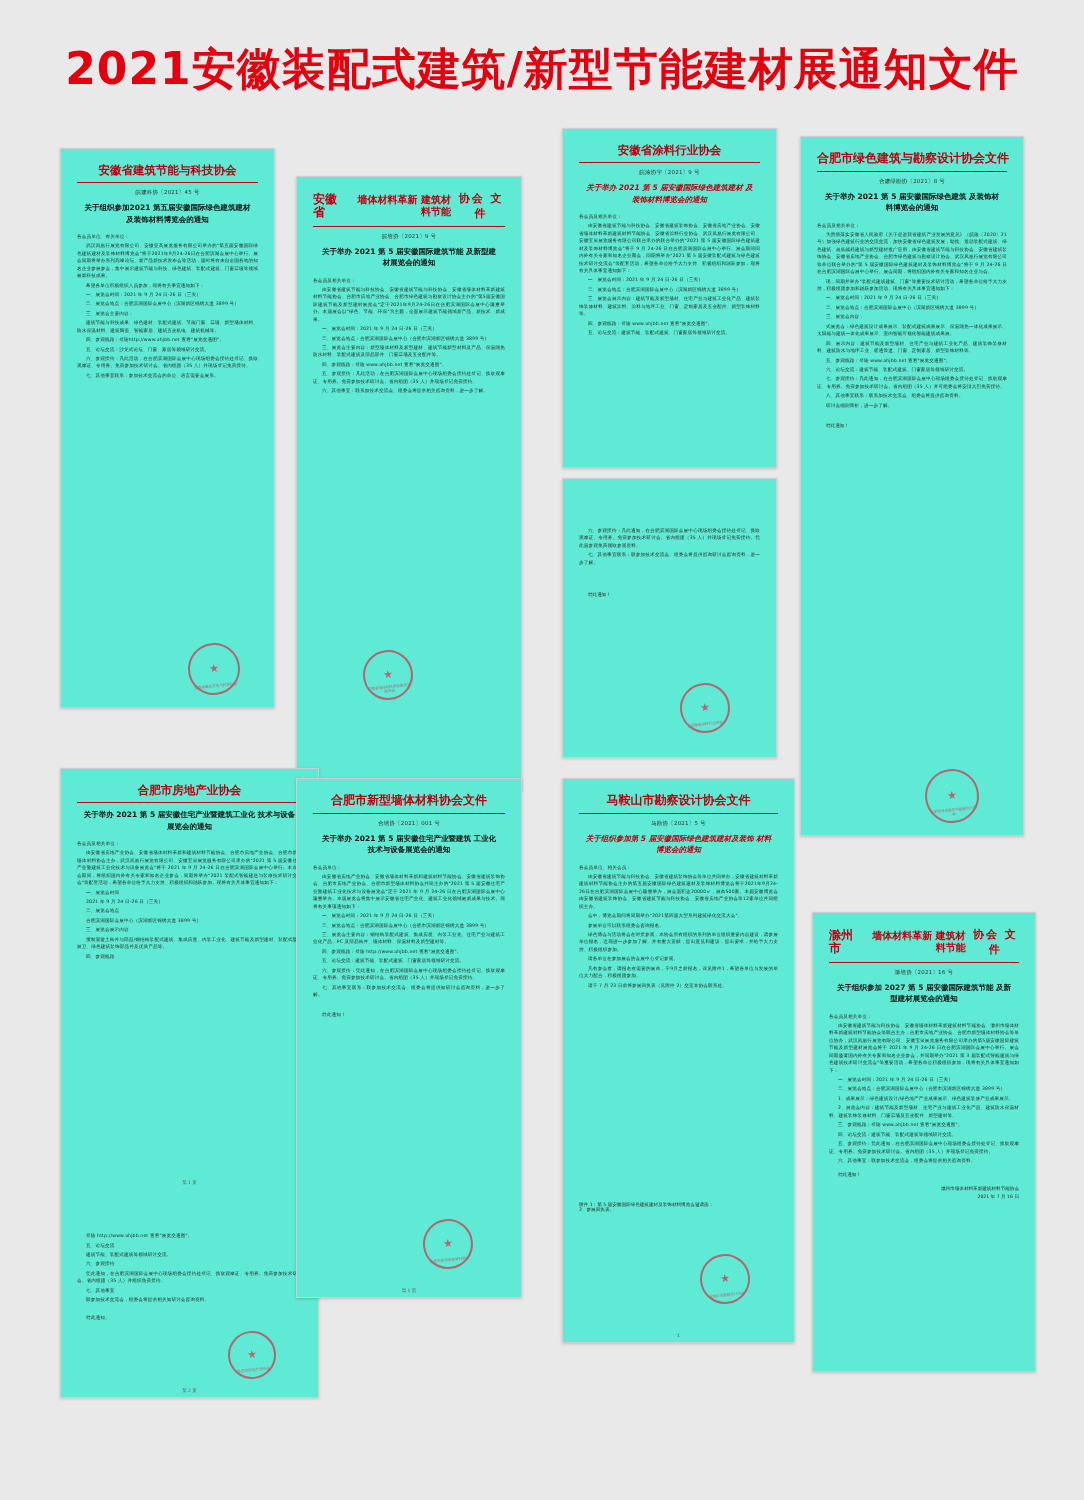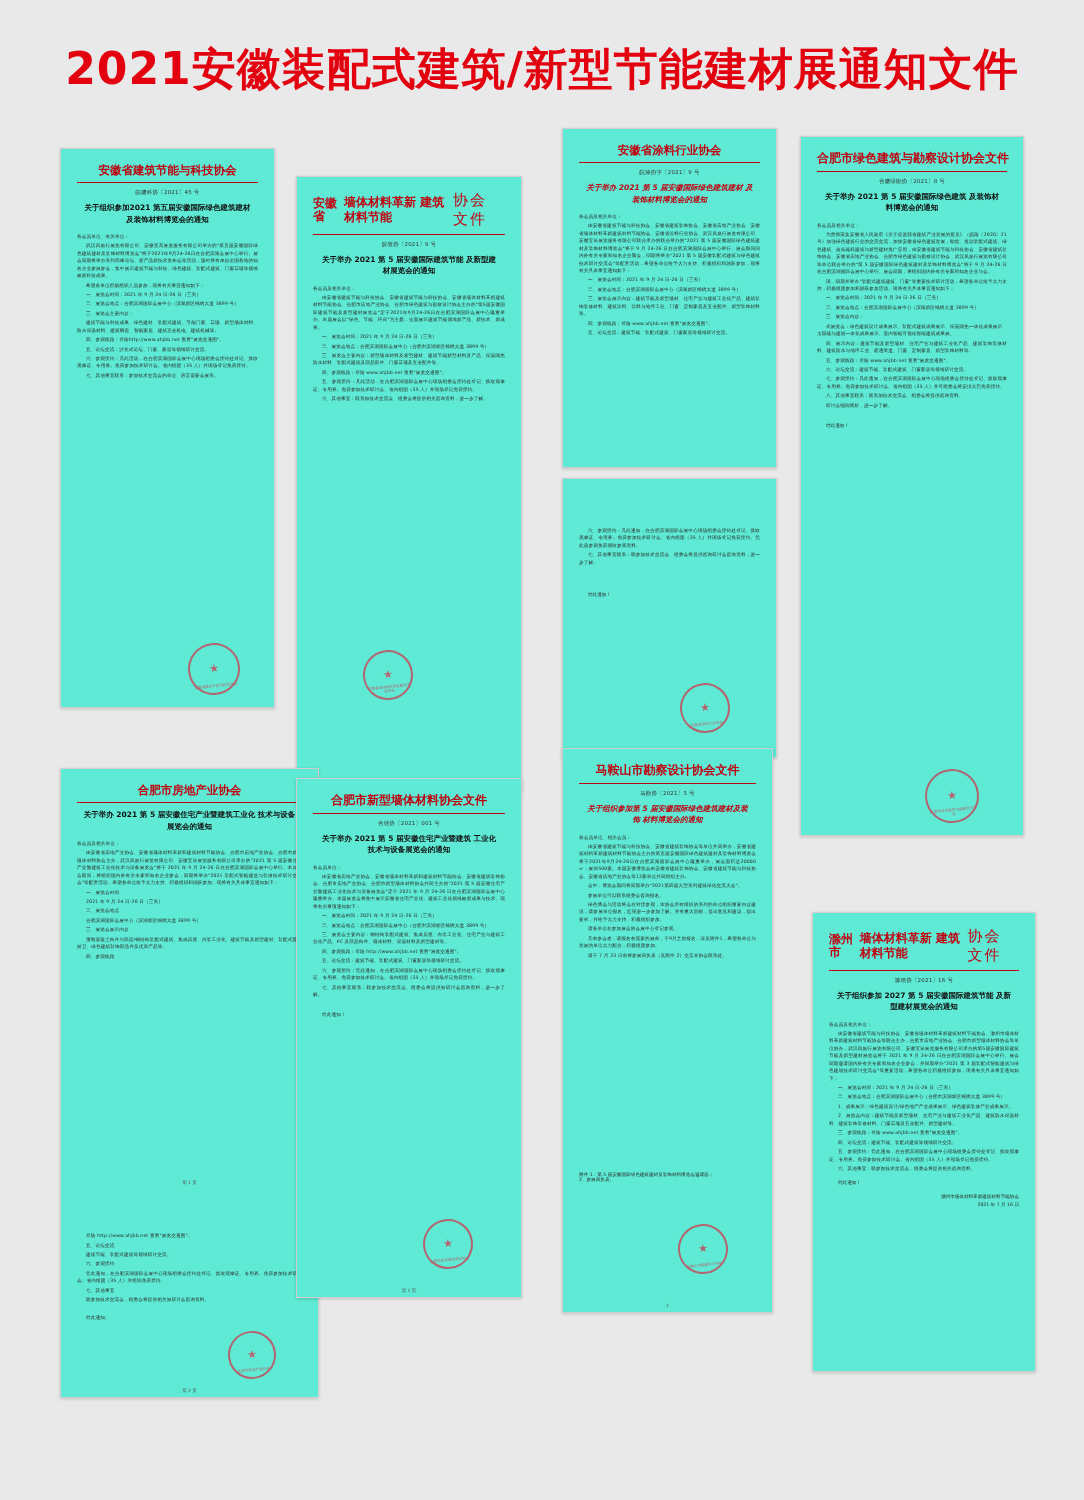--- a/index.html
+++ b/index.html
@@ -103,33 +103,33 @@
   }
 
   
   #d1{left:60px;  top:148px; width:215px; height:560px;}
   #d2{left:296px; top:140px; width:226px; height:615px;margin-top:36px;}
   #d3{left:562px; top:128px; width:215px; height:340px;}
   #d3b{left:562px;top:478px; width:215px; height:280px;}
   #d4{left:800px; top:136px; width:224px; height:700px;}
   #d5{left:60px;  top:768px; width:259px; height:630px;}
   #d6{left:296px; top:778px; width:226px; height:520px;}
-  #d7{left:562px; top:748px; width:211px; height:565px;}
+  #d7{left:562px; top:778px; width:233px; height:565px;}
   #d8{left:800px; top:912px; width:224px; height:460px;margin-left:12px;}
   .h-mid{font-size:11.5px;}
   .h-small{font-size:12px;}
   .twoblock{display:flex;align-items:center;justify-content:center;gap:6px;}
   .twoblock .left{
     font-size:12px;color:#c00010;font-weight:bold;line-height:1.05;
   }
   .twoblock .mid{
-    font-size:12px;color:#c00010;font-weight:bold;line-height:1.25;text-align:left;
+    font-size:10px;color:#c00010;font-weight:bold;line-height:1.25;text-align:right;
   }
   .twoblock .right{
-    font-size:15px;color:#c00010;font-weight:normal;letter-spacing:2px;
+    font-size:11px;color:#c00010;font-weight:bold;letter-spacing:2px;text-align:center;
   }
   .annex{font-size:4.6px;color:#2a2a2a;margin-top:6px;}
   .sig{font-size:4.6px;color:#2a2a2a;text-align:right;margin-top:8px;line-height:1.6;}
 </style>
 </head>
 <body>
 
 <div class="page">
 
   <div class="banner">2021安徽装配式建筑/新型节能建材展通知文件</div>

